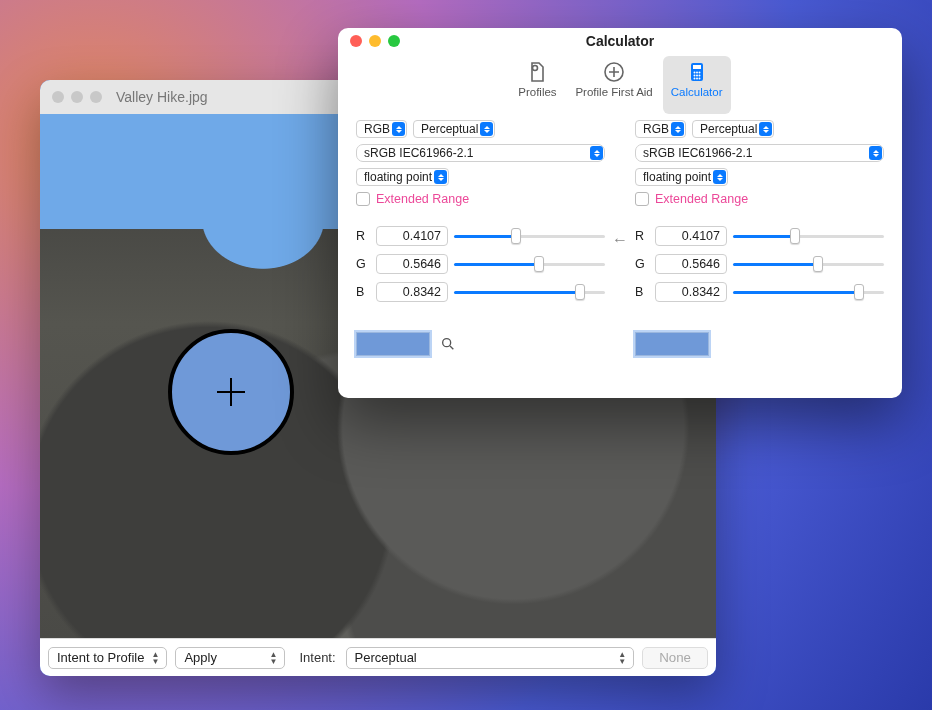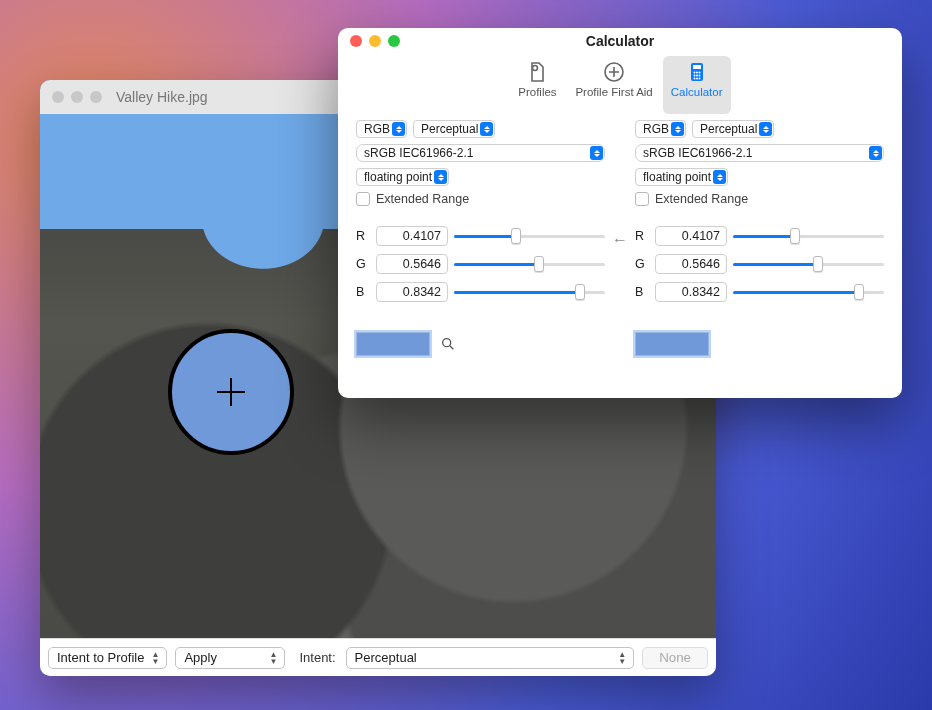--- a/index.html
+++ b/index.html
@@ -180,21 +180,21 @@
     display: flex; flex-direction: column; align-items: center; justify-content: center;
   }
   .pill .chip::before, .pill .chip::after {
     content: ""; width: 0; height: 0;
     border-left: 3px solid transparent; border-right: 3px solid transparent;
   }
   .pill .chip::before { border-bottom: 3px solid #fff; margin-bottom: 1px; }
   .pill .chip::after  { border-top: 3px solid #fff; }
   .pill.wide { width: 100%; border-radius: 7px; }
 
-  .chk { display: flex; align-items: center; gap: 6px; font-size: 12.5px; color:#404040;}
+  .chk { display: flex; align-items: center; gap: 6px; font-size: 12.5px; color:#ec4899;}
   .chk .box { width: 14px; height: 14px; border: 1px solid #b8b8b8; border-radius: 3px; background:#fff;}
 
   .rgb-row { display: grid; grid-template-columns: 14px 72px 1fr; align-items: center; gap: 6px; }
   .rgb-row .lbl { font-size: 12.5px; }
   .numbox {
     height: 20px; border: 1px solid #cfcfcf; border-radius: 4px;
     background: #fff; text-align: right; padding: 0 6px;
     font-size: 12.5px; display: flex; align-items: center; justify-content: flex-end;
   }
   .slider {

